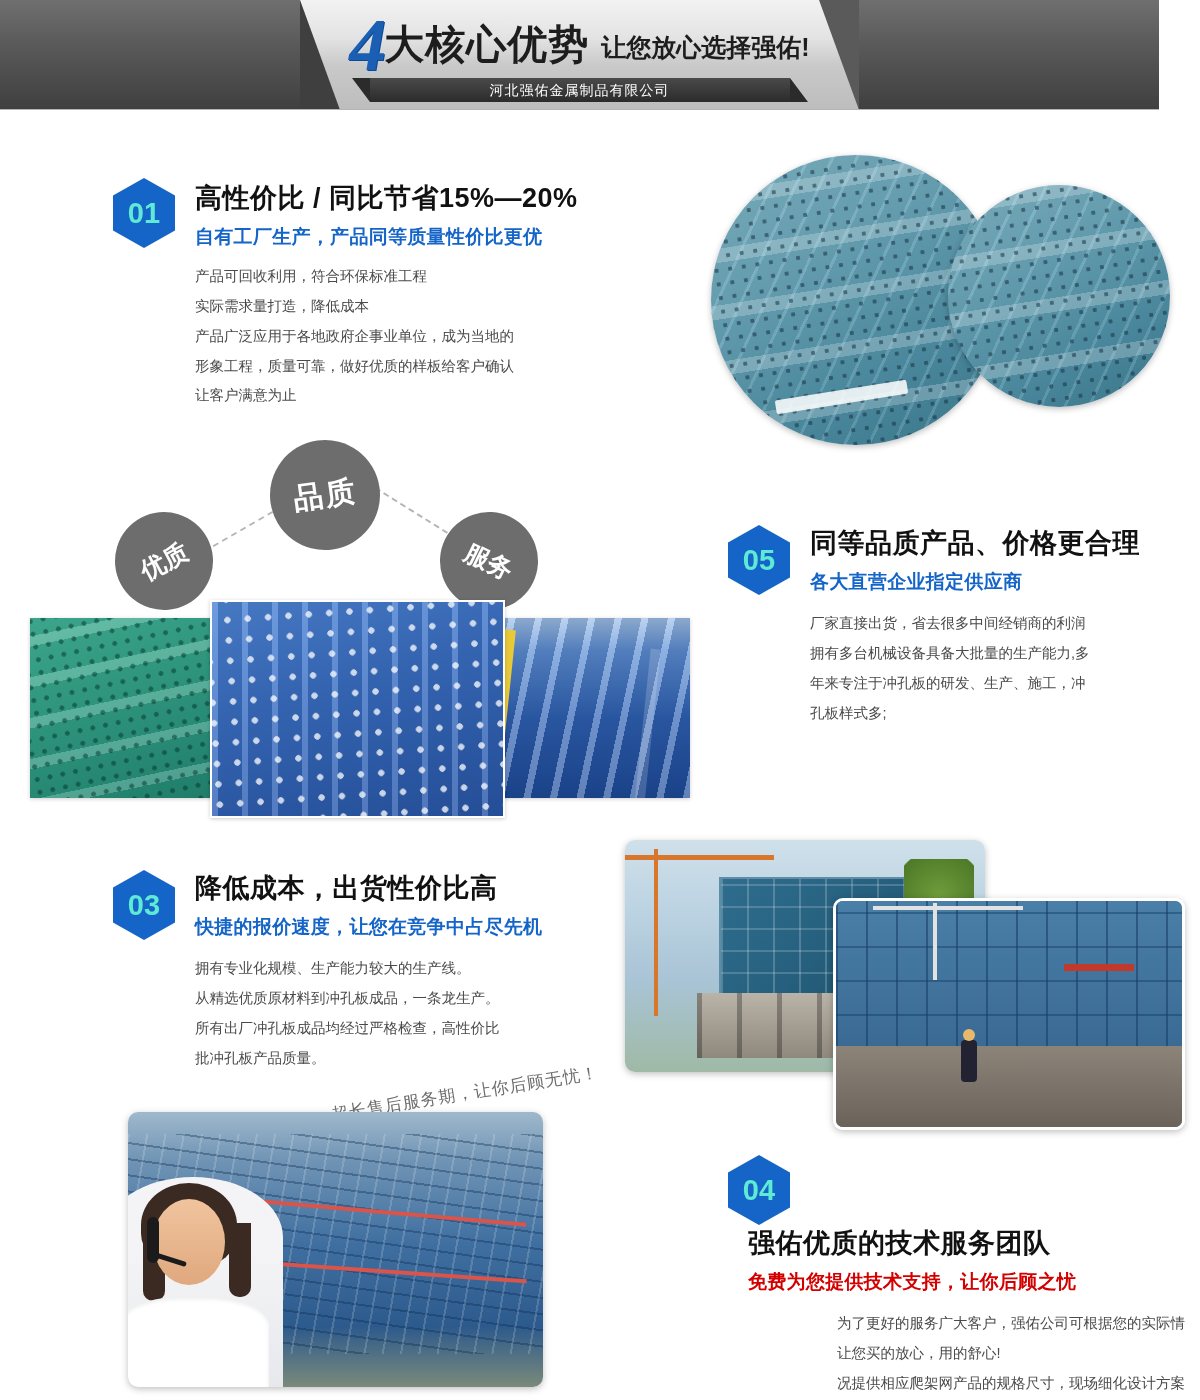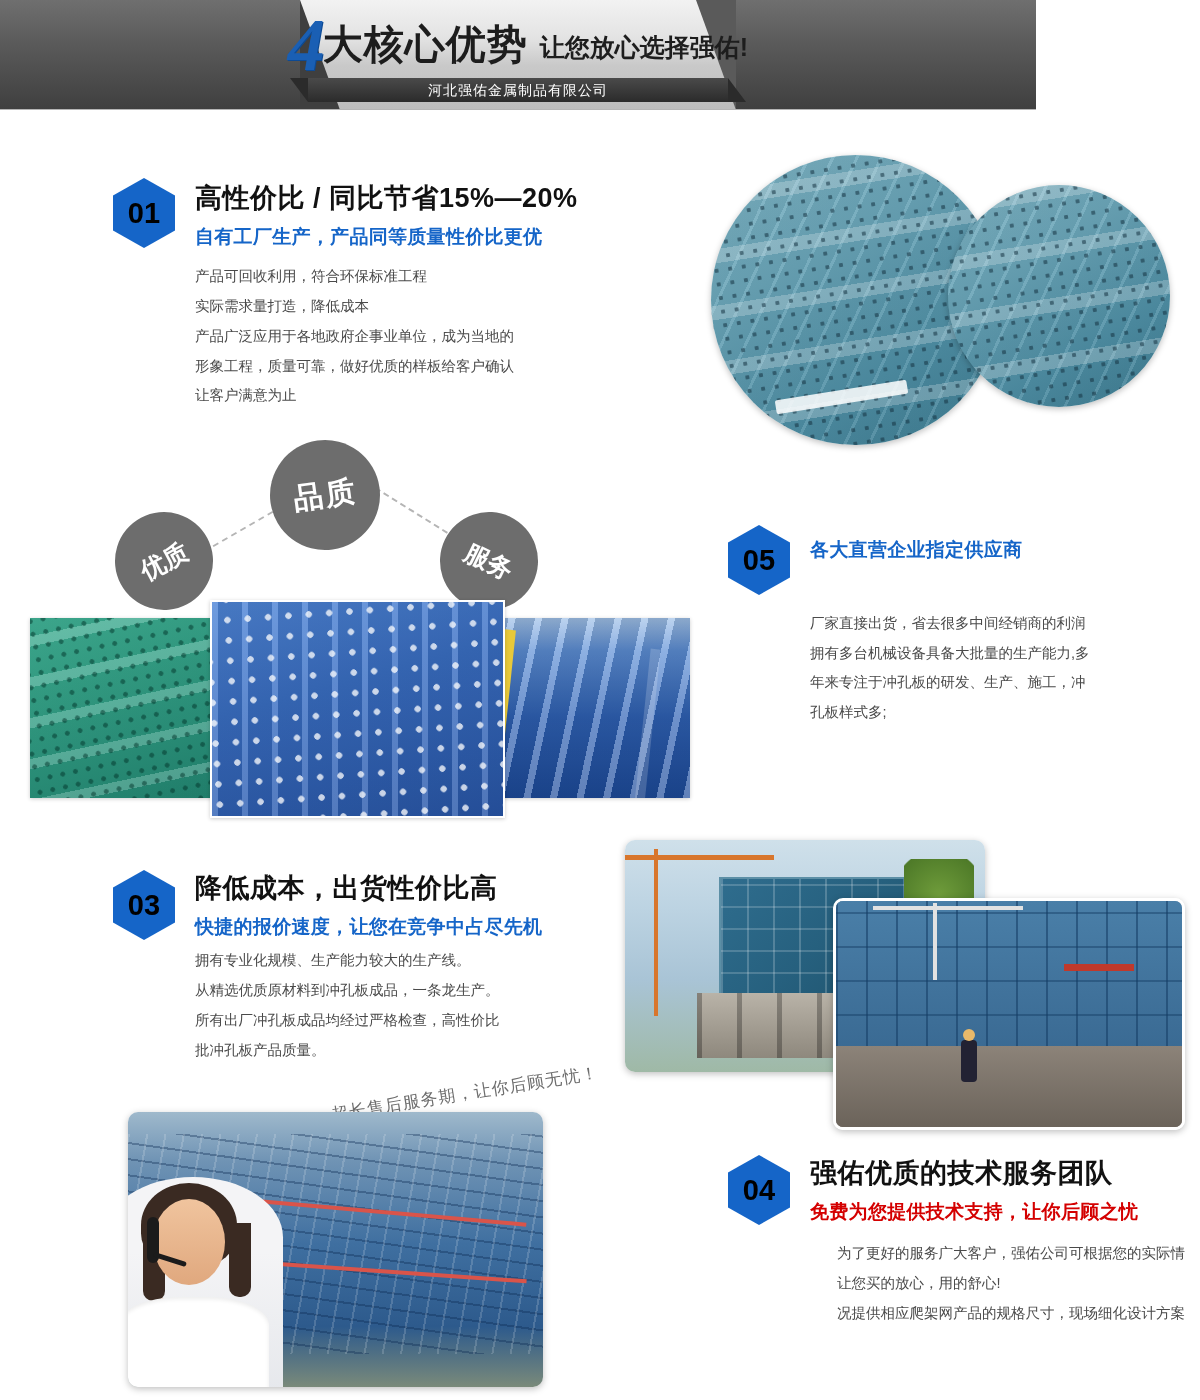--- a/index.html
+++ b/index.html
@@ -10,21 +10,21 @@
     background: #ffffff;
     font-family: "Liberation Sans", sans-serif;
     color: #333;
     position: relative;
     overflow: hidden;
   }
 
   
   .header {
     position: relative;
-    width: 1036px;
+    width: 1159px;
     height: 110px;
     background: linear-gradient(to bottom, #f2f2f2 0%, #e3e3e3 35%, #c9c9c9 60%, #bdbdbd 100%);
     border-bottom: 1px solid #b5b5b5;
     overflow: hidden;
   }
   .header-dark-left, .header-dark-right {
     position: absolute;
     top: 0;
     height: 110px;
     background: linear-gradient(to bottom, #6f6f6f 0%, #5a5a5a 40%, #3f3f3f 100%);
@@ -114,21 +114,21 @@
     width: 0; height: 0;
     border-bottom: 24px solid #2b2b2b;
     border-right: 18px solid transparent;
   }
 
   
   .hexnum {
     width: 62px;
     height: 70px;
     background: #1565c8;
-    color: #000000;
+    color: #5eead4;
     font-size: 29px;
     font-weight: bold;
     font-family: "Liberation Sans", sans-serif;
     display: flex;
     align-items: center;
     justify-content: center;
     clip-path: polygon(50% 0%, 100% 25%, 100% 75%, 50% 100%, 0% 75%, 0% 25%);
   }
   .blk-title {
     font-size: 27px;
@@ -322,21 +322,21 @@
 
   
   .sec03 {
     position: absolute;
     left: 113px;
     top: 870px;
     width: 520px;
   }
   .sec03 .head { display: flex; align-items: flex-start; }
   .sec03 .head .txt { margin-left: 20px; padding-top: 2px; }
-  .sec03 .blk-body { margin-left: 82px; margin-top: 6px; }
+  .sec03 .blk-body { margin-left: 82px; margin-top: 14px; }
 
   
   .constr {
     position: absolute;
     left: 625px;
     top: 840px;
     width: 560px;
     height: 290px;
   }
   .cph { position: absolute; overflow: hidden; border-radius: 10px; box-shadow: 0 2px 7px rgba(0,0,0,0.25); }
@@ -448,21 +448,21 @@
     background: #c0392b;
   }
 
   
   .sec04 {
     position: absolute;
     left: 728px;
     top: 1155px;
     width: 450px;
   }
-  .sec04 .head { display: flex; align-items: flex-start; }
+  .sec04 .head { display: flex; align-items: flex-start; flex-direction: column; }
   .sec04 .head .txt { margin-left: 20px; padding-top: 2px; }
   .sec04 .blk-body { margin-left: 109px; margin-top: 14px; }
   .sec04 .blk-subtitle { color: #d40000; }
 
   
   .service-photo {
     position: absolute;
     left: 128px;
     top: 1112px;
     width: 415px;
@@ -651,20 +651,21 @@
     </div>
   <div class="ph ph2">
       <div class="blue-mesh"></div>
     </div>
 </div>
 
 <div class="sec02">
   <div class="head">
     <div class="hexnum">05</div>
     <div class="txt">
+      <div class="blk-title">同等品质产品、价格更合理</div>
       <div class="blk-subtitle">各大直营企业指定供应商</div>
     </div>
   </div>
   <div class="blk-body">
     <div>厂家直接出货，省去很多中间经销商的利润</div>
     <div>拥有多台机械设备具备大批量的生产能力,多</div>
     <div>年来专注于冲孔板的研发、生产、施工，冲</div>
     <div>孔板样式多;</div>
   </div>
 </div>

